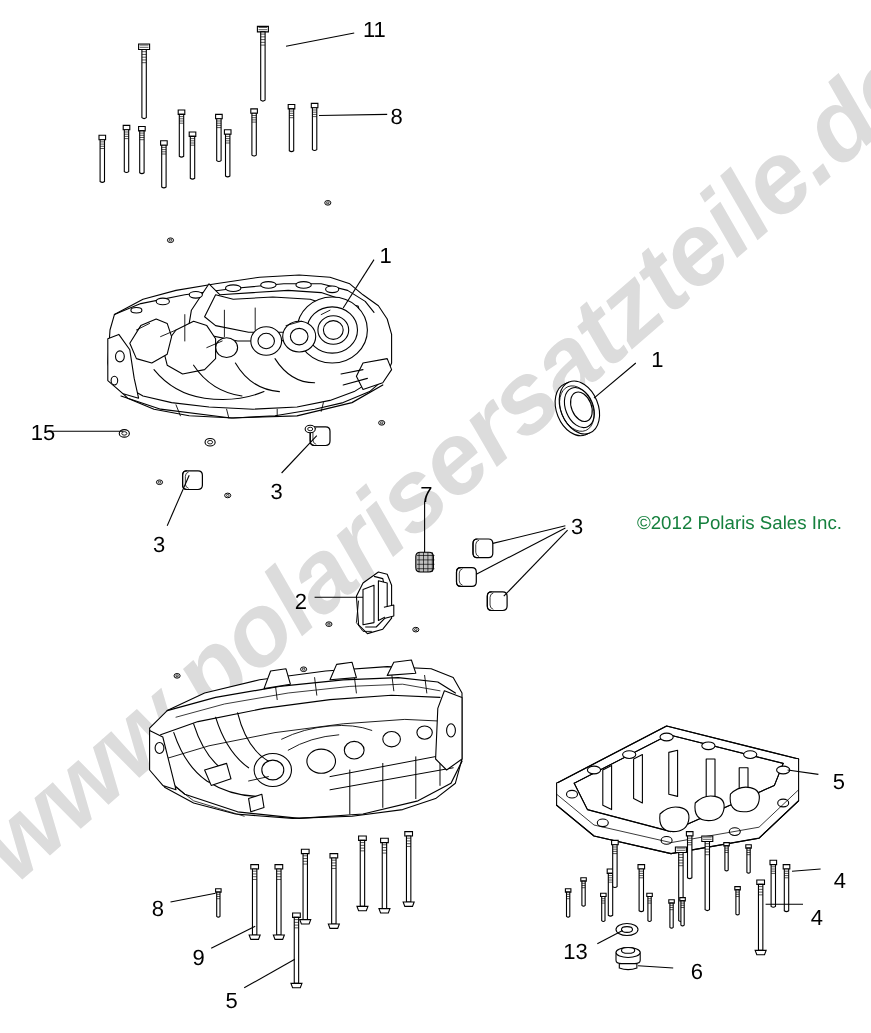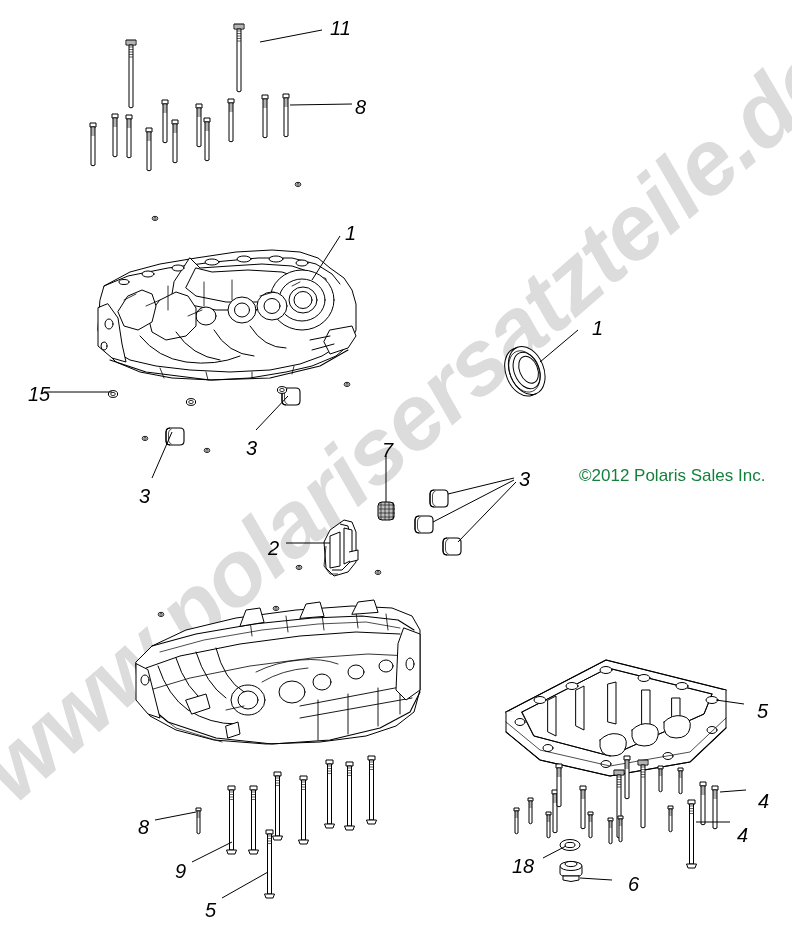--- a/index.html
+++ b/index.html
@@ -16,21 +16,21 @@
       font-size:92px;font-weight:700;font-style:italic;
       color:#dcdcdc;white-space:nowrap;
       transform:rotate(-41deg);transform-origin:0 0;
       letter-spacing:-1px;}
 
   
   #art{position:absolute;left:0;top:0;}
 
   
   .callout{position:absolute;font-family:"Liberation Sans",sans-serif;
-      font-size:20px;line-height:1;color:#000;white-space:nowrap;font-style:italic;}
+      font-size:20px;line-height:1;color:#000;white-space:nowrap;}
   .copyr{position:absolute;font-family:"Liberation Sans",sans-serif;
       font-size:17px;color:#15803d;white-space:nowrap;}
 </style>
 </head>
 <body>
 
 <div id="stage">
 
   <div class="wm">
     <div class="wm-text">www.polarisersatzteile.de</div>
@@ -488,18 +488,18 @@
   <span class="callout" style="left:139px;top:486px">3</span>
   <span class="callout" style="left:519px;top:469px">3</span>
   <span class="callout" style="left:382px;top:440px">7</span>
   <span class="callout" style="left:268px;top:538px">2</span>
   <span class="callout" style="left:757px;top:701px">5</span>
   <span class="callout" style="left:758px;top:791px">4</span>
   <span class="callout" style="left:737px;top:825px">4</span>
   <span class="callout" style="left:138px;top:817px">8</span>
   <span class="callout" style="left:175px;top:861px">9</span>
   <span class="callout" style="left:205px;top:900px">5</span>
-  <span class="callout" style="left:512px;top:856px">18</span>
+  <span class="callout" style="left:512px;top:856px">13</span>
   <span class="callout" style="left:628px;top:874px">6</span>
 
   <span class="copyr" style="left:579px;top:466px">©2012 Polaris Sales Inc.</span>
 
 </div>
 
 </body></html>

